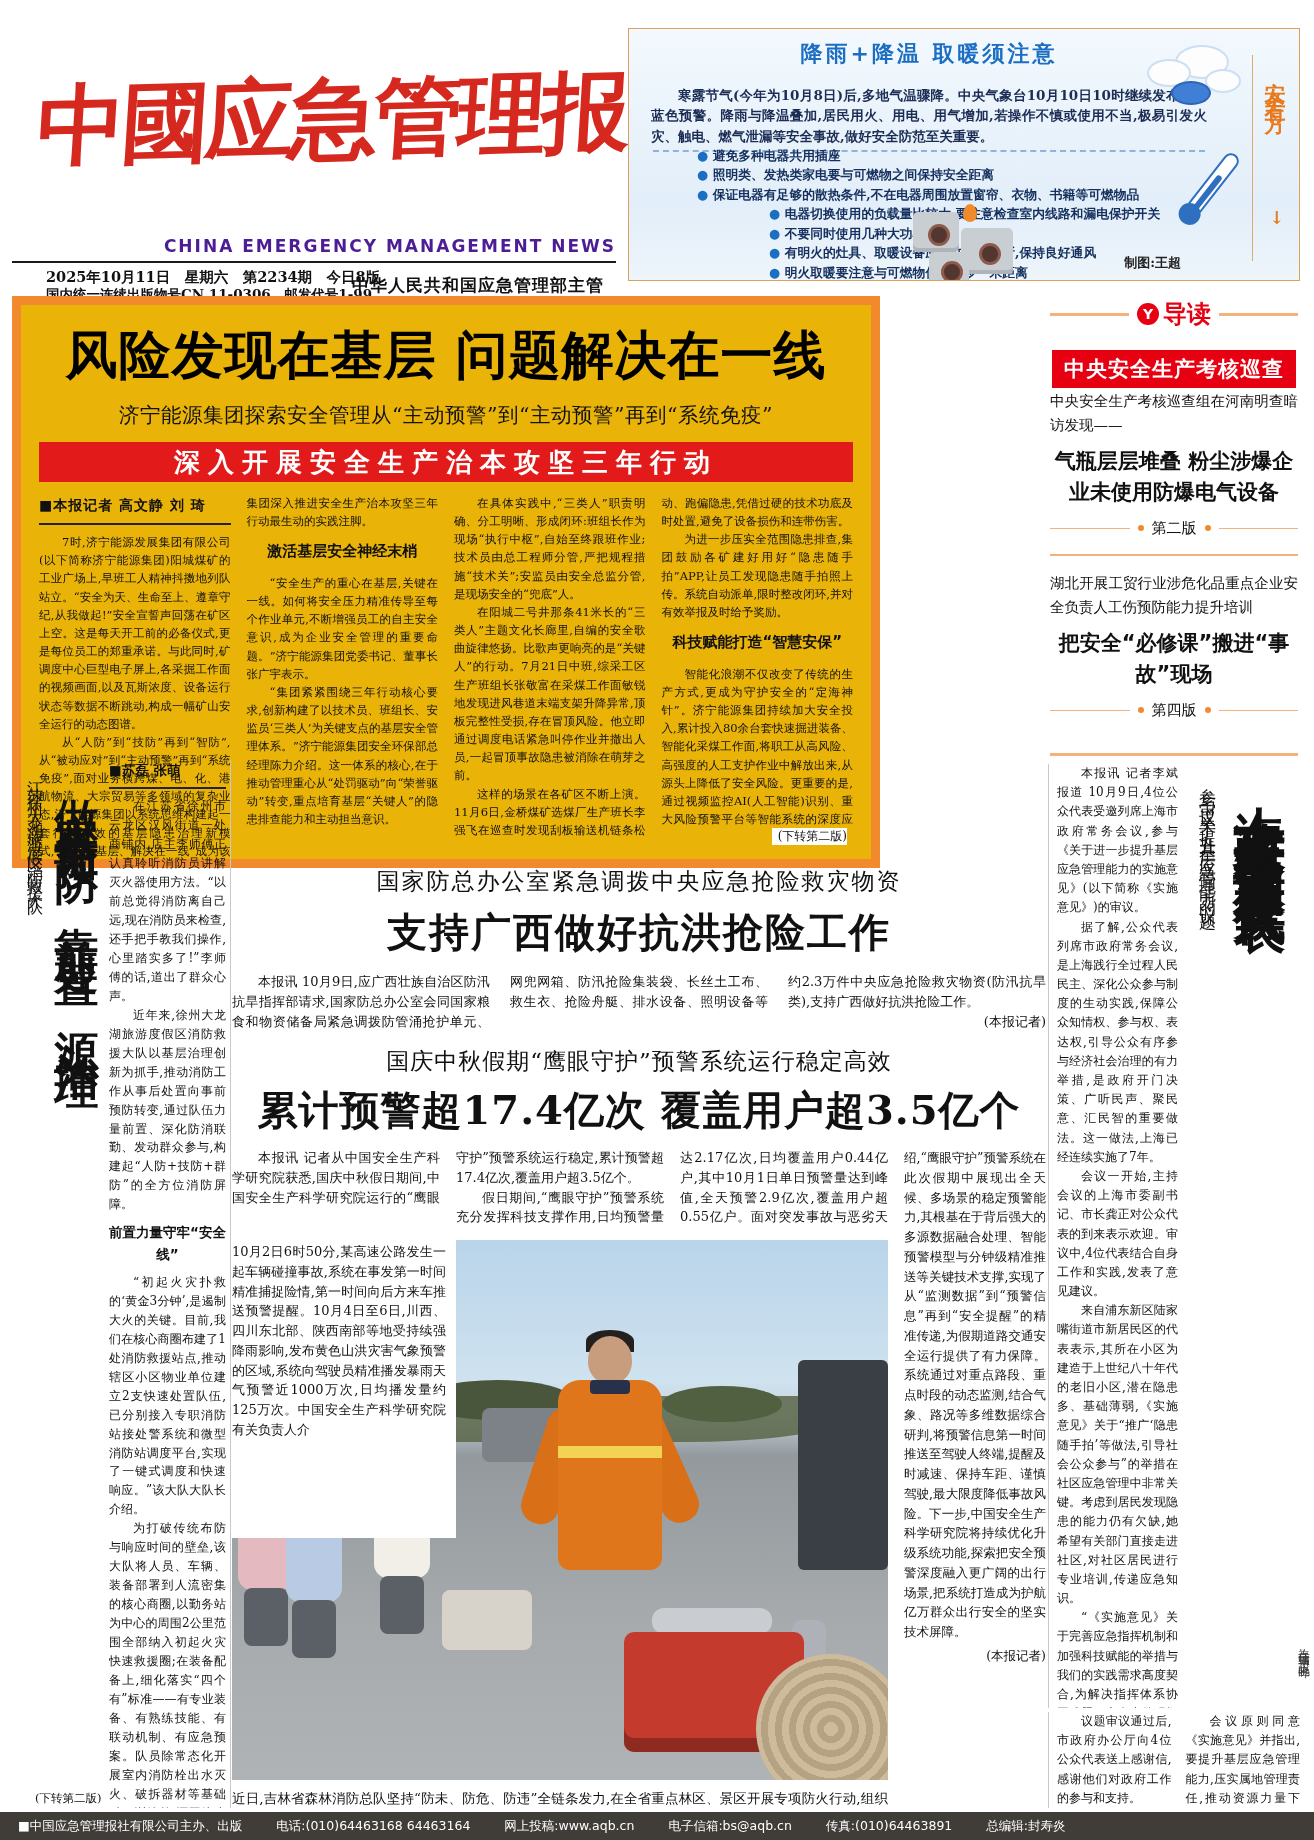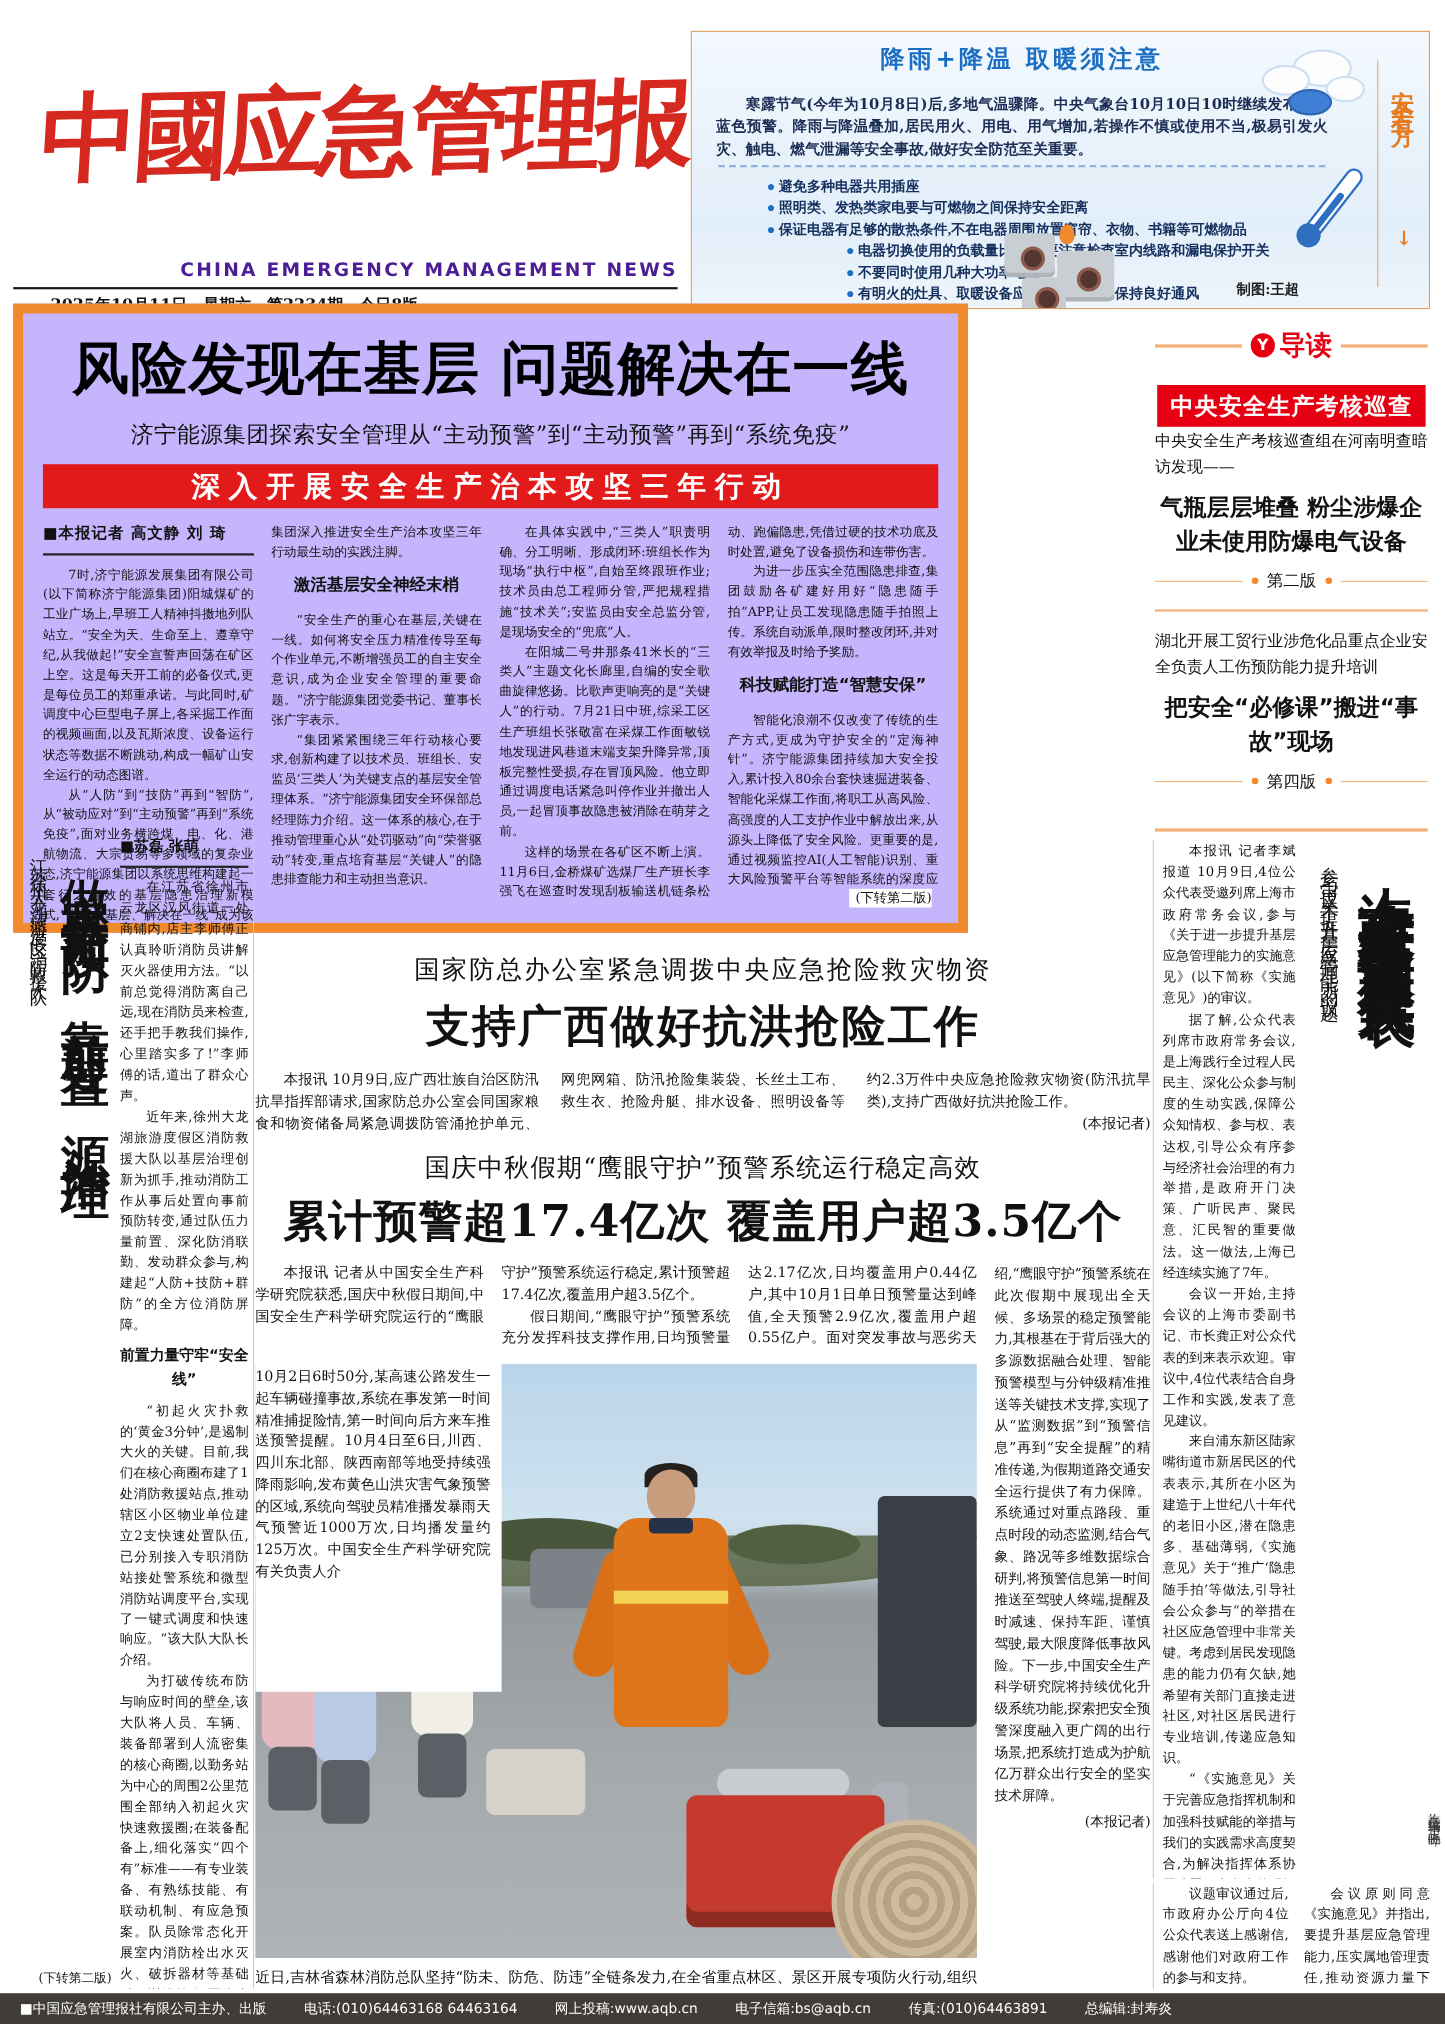--- a/index.html
+++ b/index.html
@@ -25,21 +25,21 @@
 
   
   .weather{position:absolute;left:628px;top:28px;width:672px;height:253px;
     border:1.5px solid #dda05f;background:linear-gradient(180deg,#f3f9fe 0%,#e2eef9 70%,#eef5fb 100%);
     overflow:hidden;}
   .weather-title{position:absolute;left:30px;top:10px;width:540px;text-align:center;
     font-family:var(--sans);font-weight:bold;font-size:22px;color:var(--blue);letter-spacing:3px;}
   .weather-intro{position:absolute;left:22px;top:56px;width:556px;font-size:13.5px;line-height:1.5;
     color:#1c2d55;text-align:justify;text-indent:2em;font-weight:bold;}
   .weather-dash{position:absolute;left:24px;top:121px;width:552px;border-top:2px dashed #8fb3dd;}
-  .tips{position:absolute;left:68px;top:132px;width:548px;font-family:Liberation Serif, serif;}
+  .tips{position:absolute;left:68px;top:117px;width:548px;}
   .tip{font-size:12.8px;line-height:1.52;color:#15305e;font-weight:bold;}
   .tip::before{content:"● ";color:#1b6ec2;}
   .tip.indent{margin-left:72px;}
   .weather-credit{position:absolute;right:118px;bottom:8px;font-size:13px;font-weight:bold;color:#222;}
   .safeside{position:absolute;right:10px;top:36px;writing-mode:vertical-rl;font-family:var(--serif);
     font-weight:bold;font-size:21px;color:#e8791d;letter-spacing:10px;}
   .safeside-arrow{position:absolute;right:15px;top:178px;color:#e8791d;font-size:18px;font-weight:bold;}
   .weather-vline{position:absolute;right:46px;top:26px;height:206px;border-left:1px solid #ddab6d;}
   .cloud{position:absolute;background:#fdfdfd;border:2px solid #ccdff1;border-radius:50%;}
   .cloud.c1{right:70px;top:16px;width:54px;height:34px;}
@@ -55,22 +55,22 @@
   .appl{position:absolute;background:#c9ced2;border-radius:5px;box-shadow:inset 0 -4px 0 #aeb4b9;}
   .appl::after{content:"";position:absolute;left:50%;top:50%;width:16px;height:16px;margin:-8px 0 0 -8px;
     background:#53362f;border-radius:50%;border:3px solid #8d5a4c;}
   .appl.a1{left:284px;bottom:28px;width:46px;height:40px;}
   .appl.a2{left:332px;bottom:6px;width:52px;height:46px;}
   .appl.a3{left:300px;bottom:-6px;width:40px;height:34px;}
   .flame{position:absolute;left:334px;bottom:58px;width:14px;height:18px;background:#f08a2d;
     border-radius:50% 50% 50% 50%/60% 60% 40% 40%;}
 
   
-  .feature{position:absolute;left:12px;top:276px;width:868px;height:572px;border:9px solid var(--orange);
-    background:#c4b5fd;padding:16px 18px 10px 18px;overflow:hidden;}
+  .feature{position:absolute;left:12px;top:296px;width:868px;height:572px;border:9px solid var(--orange);
+    background:#eab308;padding:16px 18px 10px 18px;overflow:hidden;}
   .f-headline{text-align:center;font-family:var(--sans);font-weight:bold;font-size:52px;
     letter-spacing:1px;color:#000;white-space:nowrap;}
   .f-subtitle{text-align:center;font-size:20.5px;margin-top:10px;font-family:var(--serif);letter-spacing:.5px;}
   .f-banner{margin-top:13px;height:40px;background:var(--banner-red);color:#fff;
     font-family:var(--sans);font-weight:bold;font-size:26px;letter-spacing:8px;
     display:flex;align-items:center;justify-content:center;}
   .fcols{margin-top:12px;column-count:4;column-gap:16px;column-fill:auto;height:366px;
     font-size:11.5px;line-height:1.58;text-align:justify;overflow:hidden;}
   .fcols p{text-indent:2em;}
   .fbyline{font-family:var(--sans);font-weight:bold;font-size:14px;border-bottom:2px solid #222;

